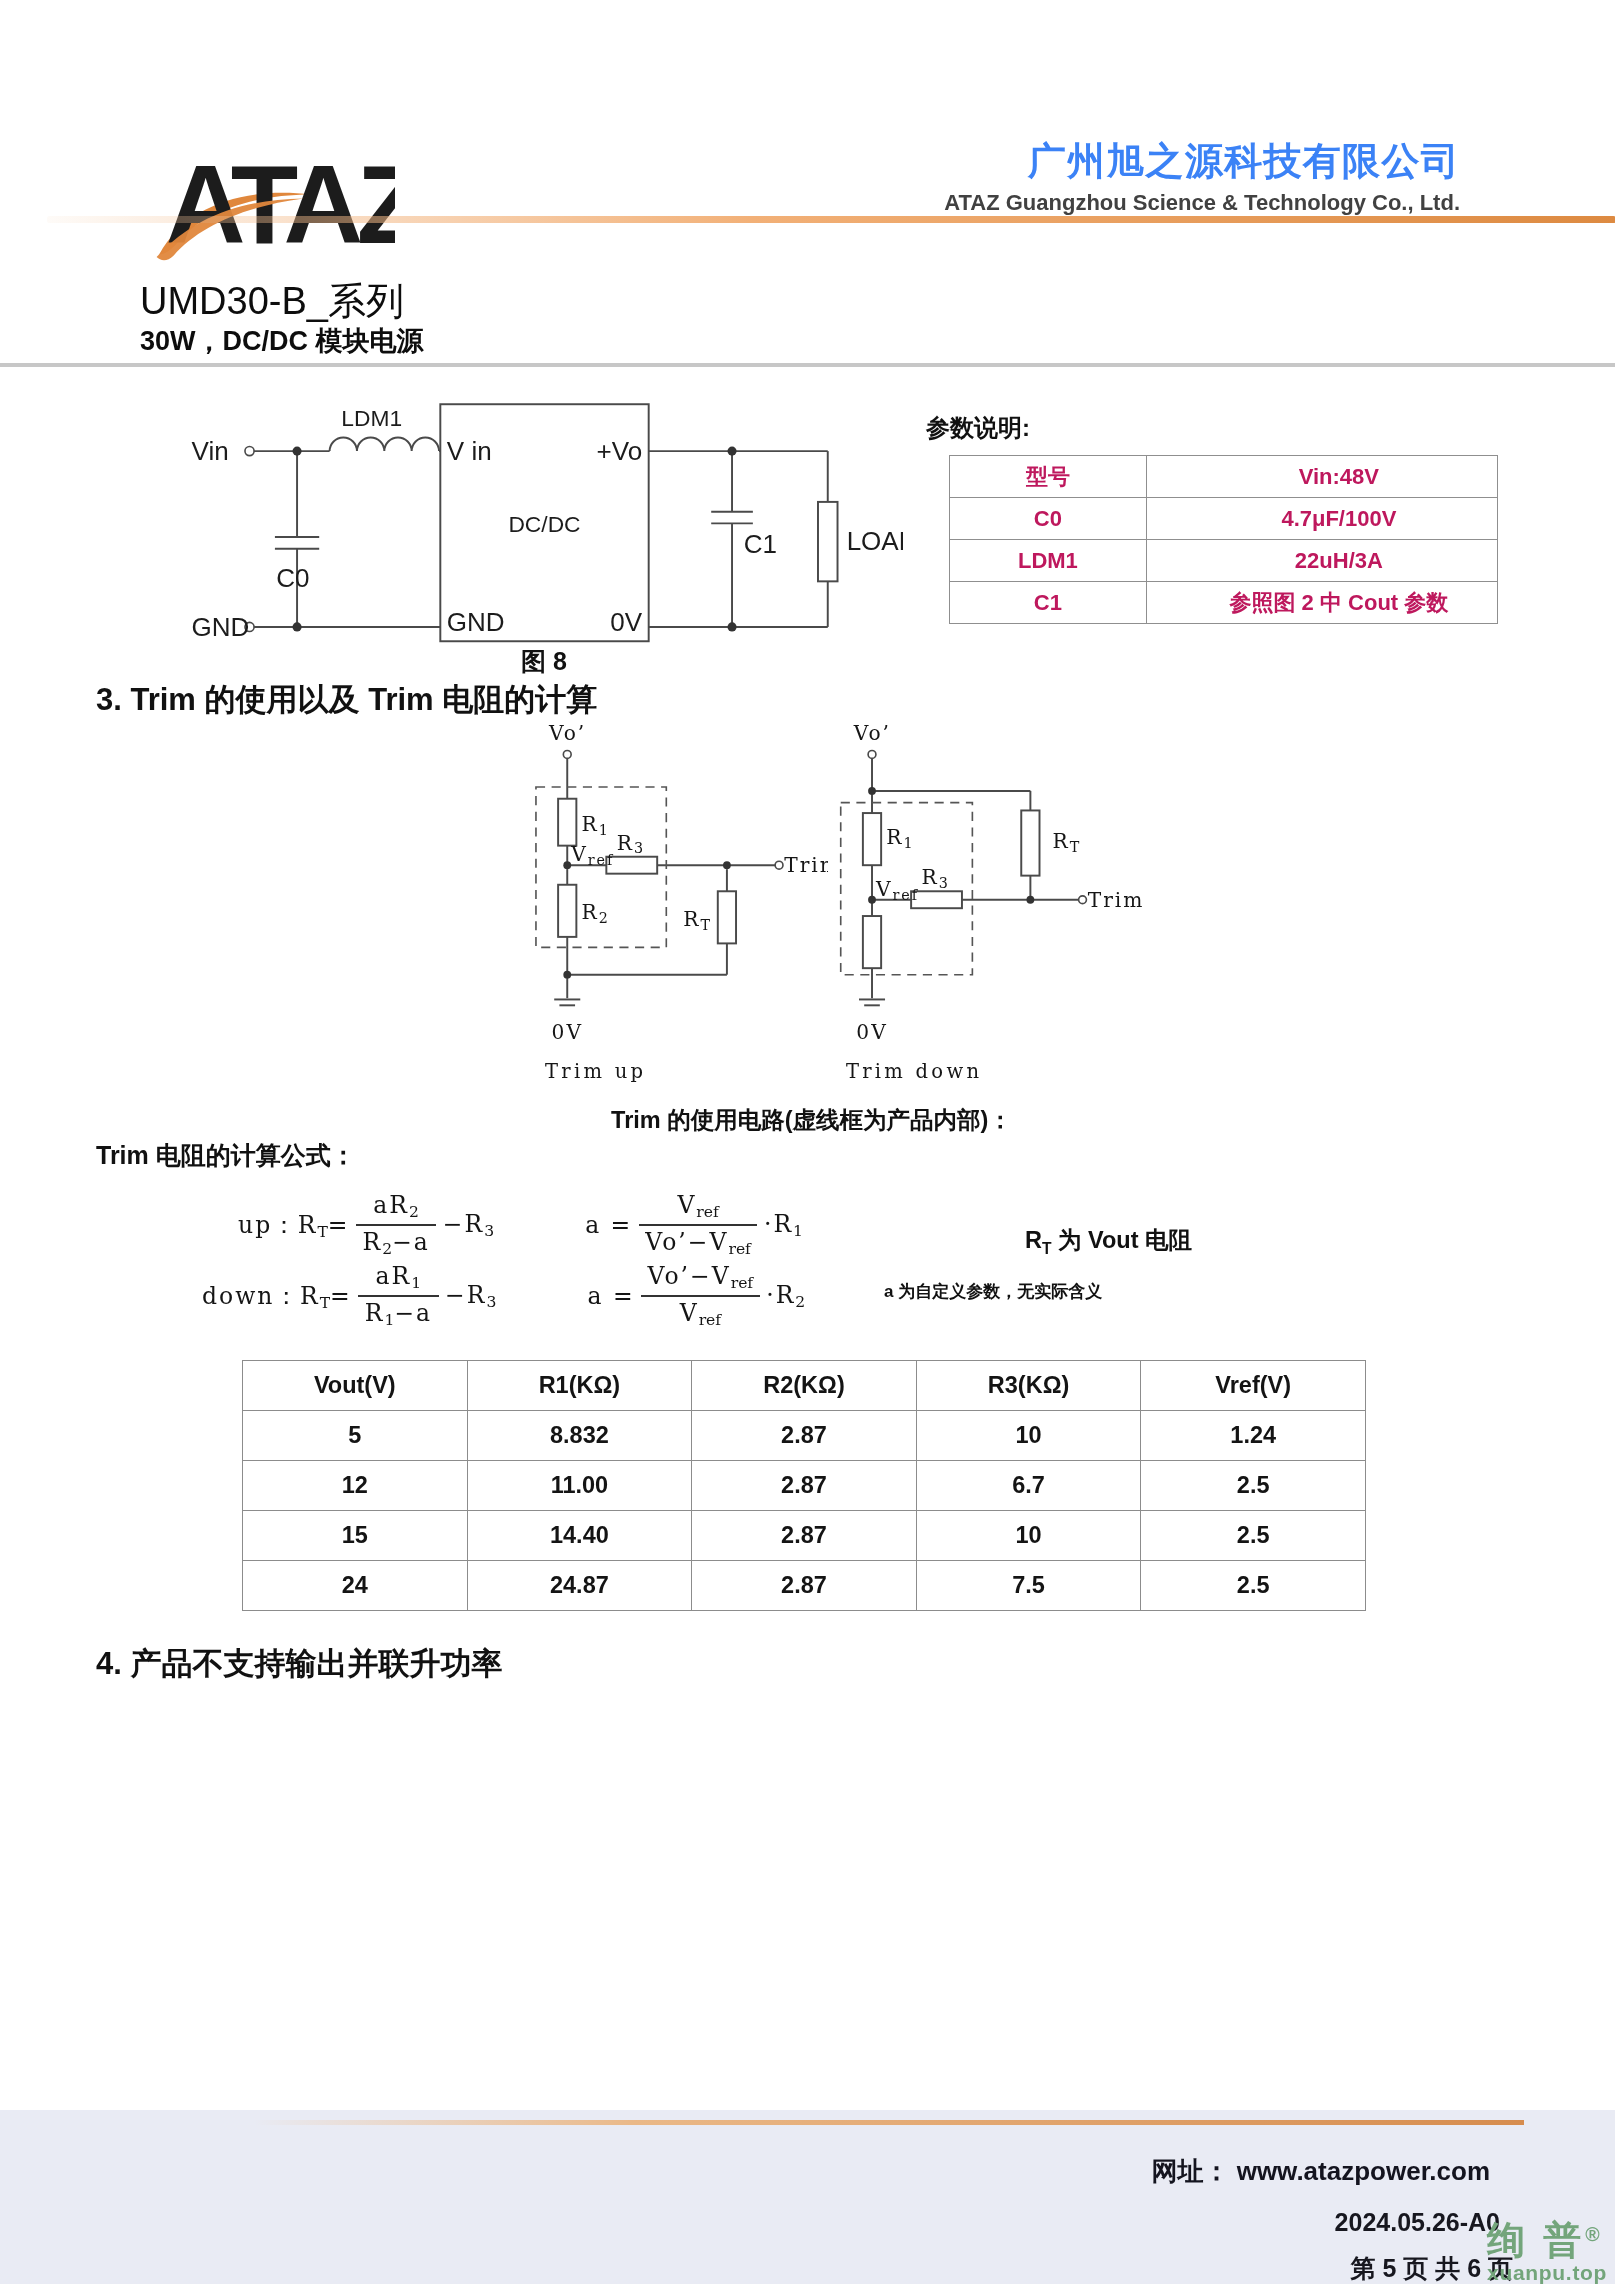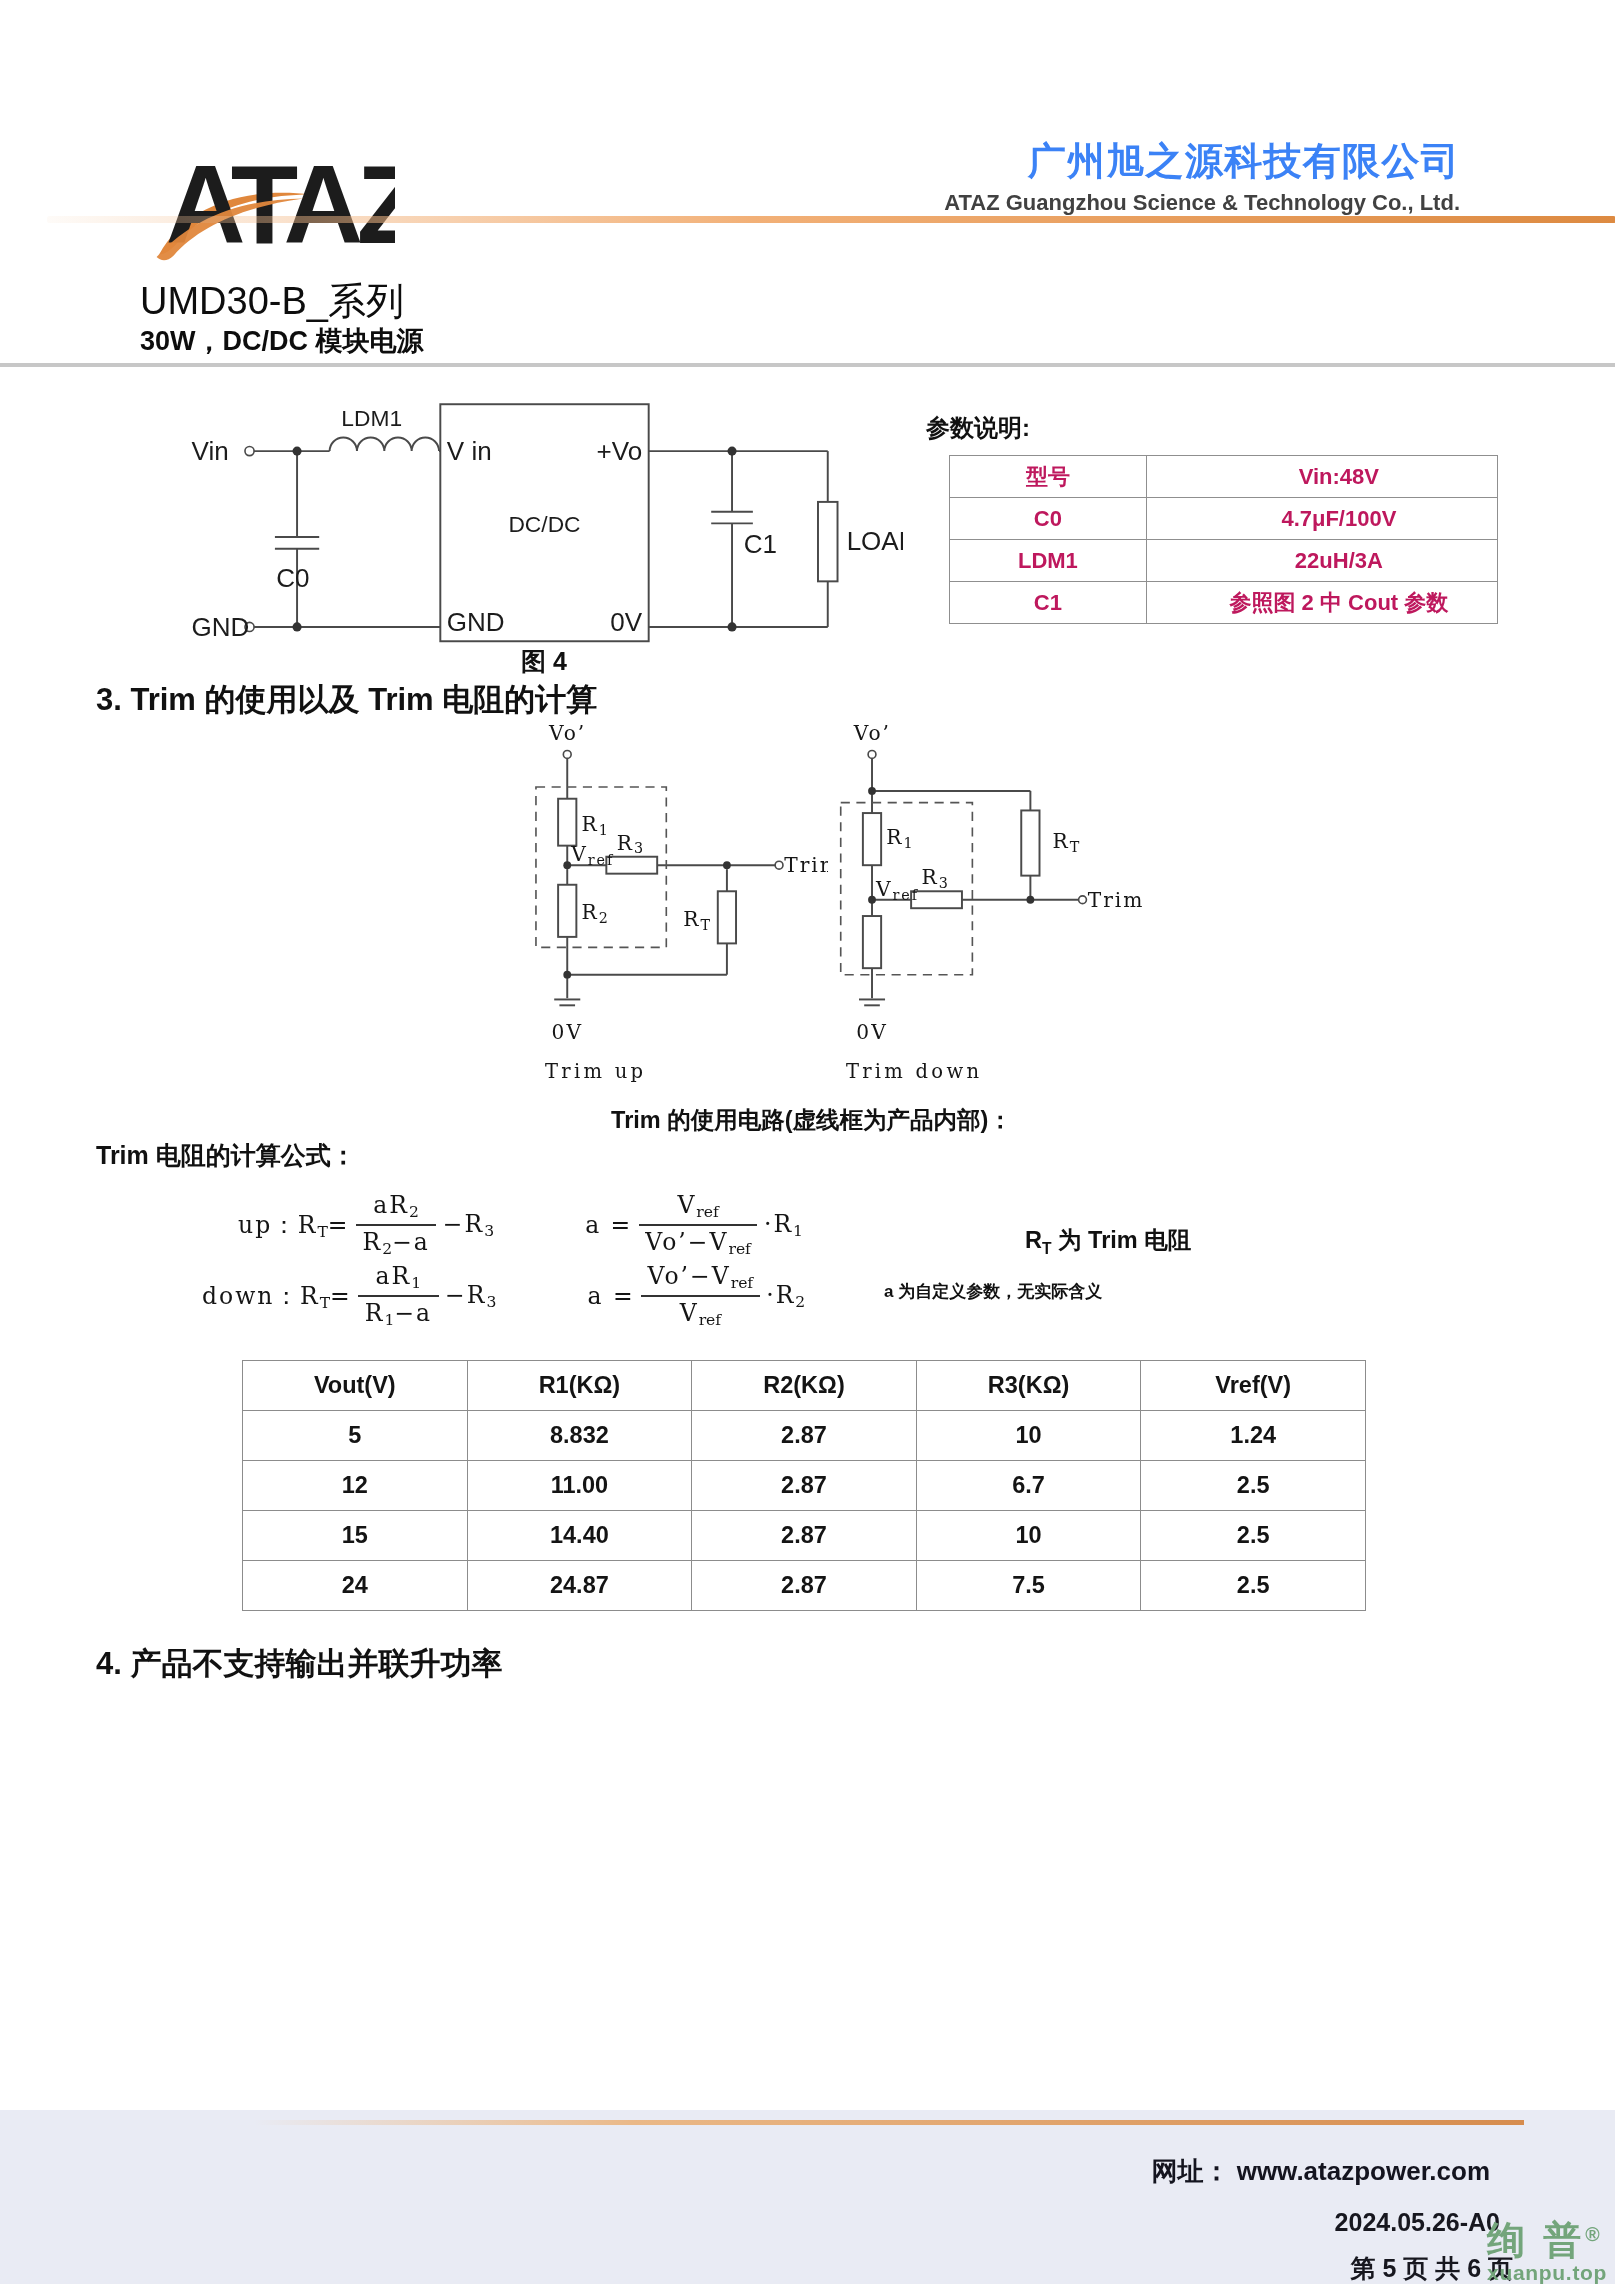--- a/index.html
+++ b/index.html
@@ -129,21 +129,21 @@
   <text class="fig4-label" x="400" y="114">V in</text>
   <text class="fig4-label" x="700" y="114" text-anchor="end">+Vo</text>
   <text class="fig4-small" x="550" y="224" text-anchor="middle">DC/DC</text>
   <text class="fig4-label" x="400" y="376">GND</text>
   <text class="fig4-label" x="700" y="376" text-anchor="end">0V</text>
   <text class="fig4-label" x="8" y="384">GND</text>
   <text class="fig4-label" x="138" y="308">C0</text>
   <text class="fig4-label" x="856" y="256">C1</text>
   <text class="fig4-label" x="1014" y="252">LOAD</text>
 </svg>
-<div class="abs fig-caption">图 4</div>
+<div class="abs fig-caption">图 8</div>
 
 <div class="abs param-title">参数说明:</div>
 <table class="abs param-table">
   <tbody>
       <tr>
     <td class="c1">型号</td>
     <td class="c2">Vin:48V</td>
   </tr>
   <tr>
     <td class="c1">C0</td>
@@ -262,21 +262,21 @@
   <span class="f-gap"></span>
   <span>a =</span>
   <span class="frac">
     <span class="num"><span>Vo’−</span><span>V</span><sub>ref</sub></span>
     <span class="bar"></span>
     <span class="den"><span>V</span><sub>ref</sub></span>
   </span>
   <span><span>·</span><span>R</span><sub>2</sub></span>
 </div>
 
-<div class="abs note1"><span>R</span><sub>T</sub><span> 为 Trim 电阻</span></div>
+<div class="abs note1"><span>R</span><sub>T</sub><span> 为 Vout 电阻</span></div>
 <div class="abs note2">a 为自定义参数，无实际含义</div>
 
 <table class="abs data-table">
   <tbody>
       <tr>
     <th>Vout(V)</th>
     <th>R1(KΩ)</th>
     <th>R2(KΩ)</th>
     <th>R3(KΩ)</th>
     <th>Vref(V)</th>

